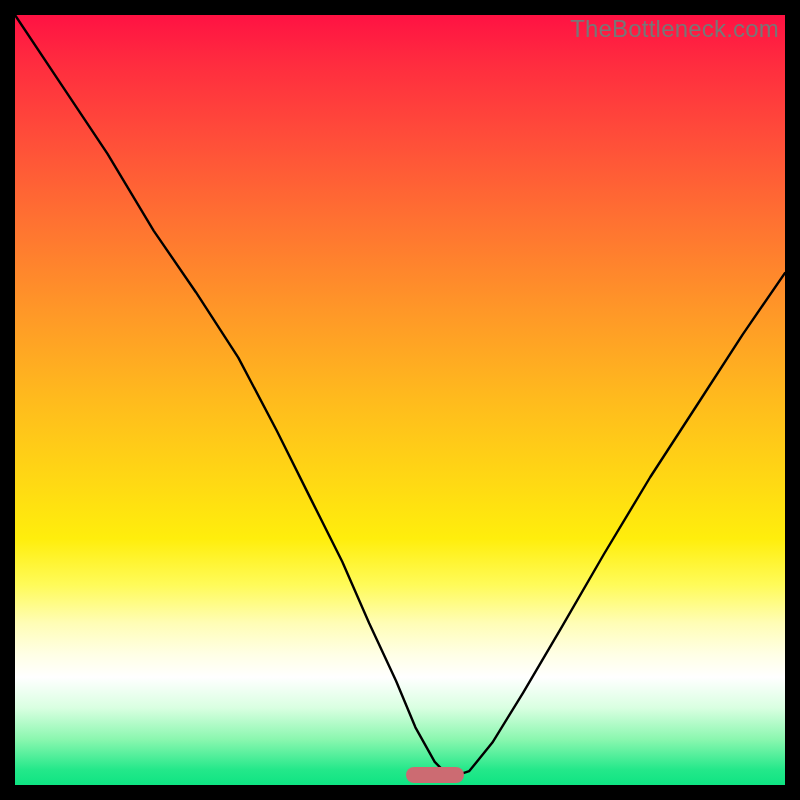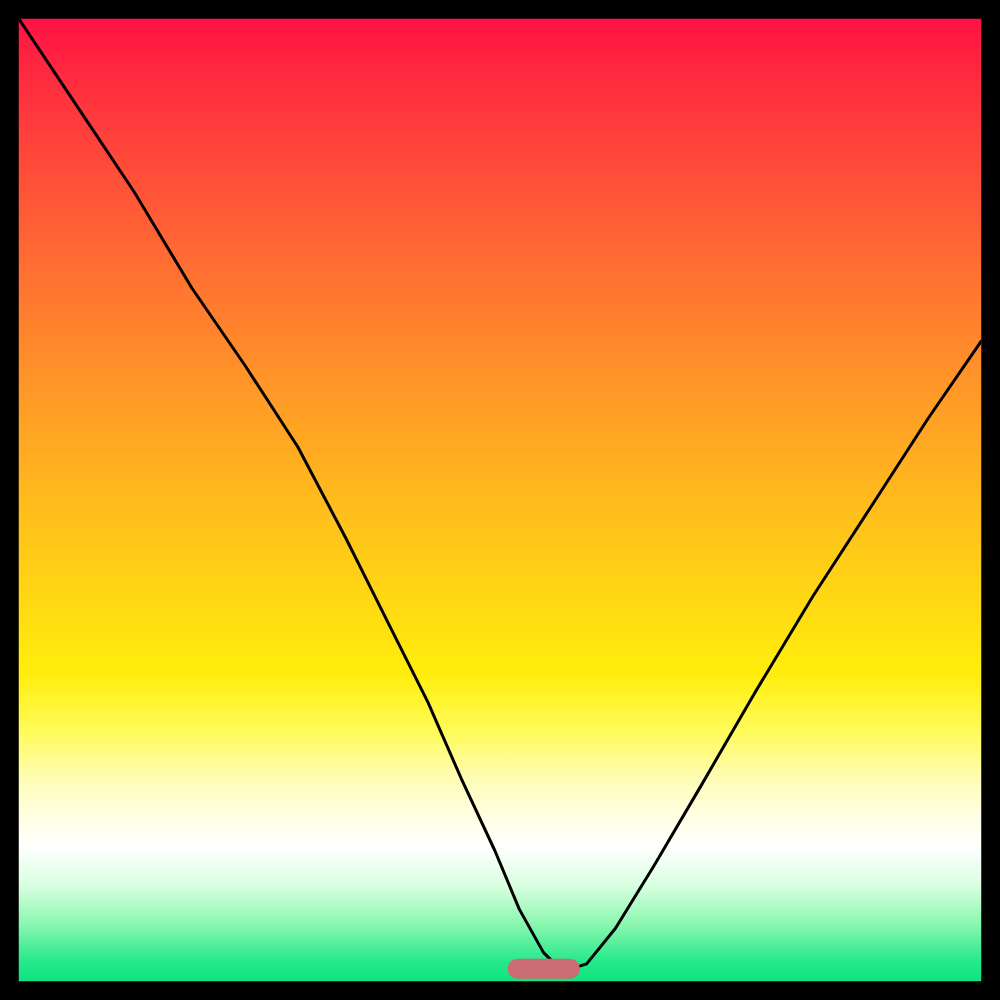--- a/index.html
+++ b/index.html
@@ -70,20 +70,21 @@
     border-radius: 8px;
     background: #cc6b72;
     z-index: 4;
   }
 </style>
 </head>
 <body>
 
 <div class="frame">
   <div class="plot-area">
+    <div class="watermark">TheBottleneck.com</div>
 
     <svg class="curve" viewBox="0 0 770 770" preserveAspectRatio="none">
       <path fill="none" stroke="#000" stroke-width="2.4" stroke-linecap="round" stroke-linejoin="round" d="M0.0 0.0 L46.2 69.3 L92.4 138.6 L138.6 215.6 L180.9 277.2 L223.3 342.6 L261.8 415.8 L296.4 485.1 L327.3 546.7 L354.2 608.3 L381.1 666.0 L400.4 712.3 L419.7 746.9 L435.0 762.3 L454.3 756.1 L477.4 727.6 L508.2 677.6 L546.7 612.1 L589.0 539.0 L635.3 462.0 L685.3 385.0 L727.6 319.6 L770.0 257.9"></path>
     </svg>
 
     <div class="marker" style="left: 390.65px; top: 751.99px;"></div>
   </div>
 </div>
 
 </body></html>

